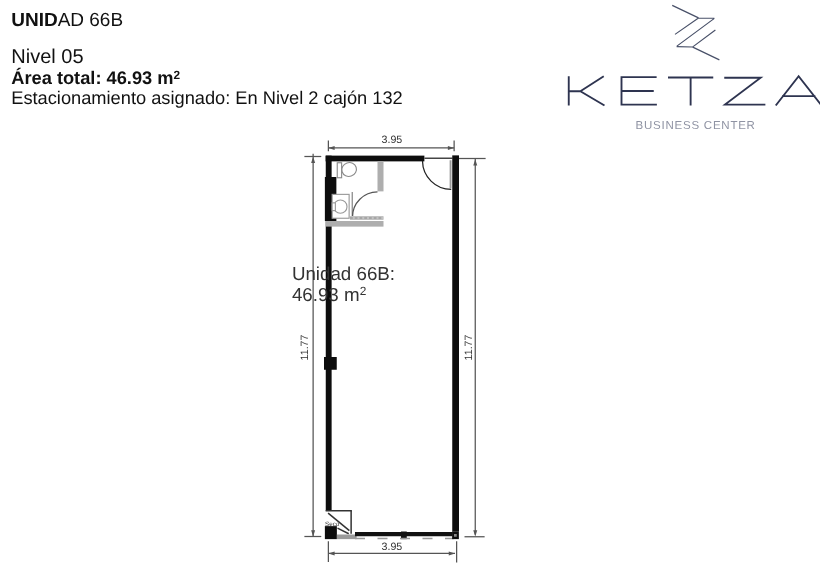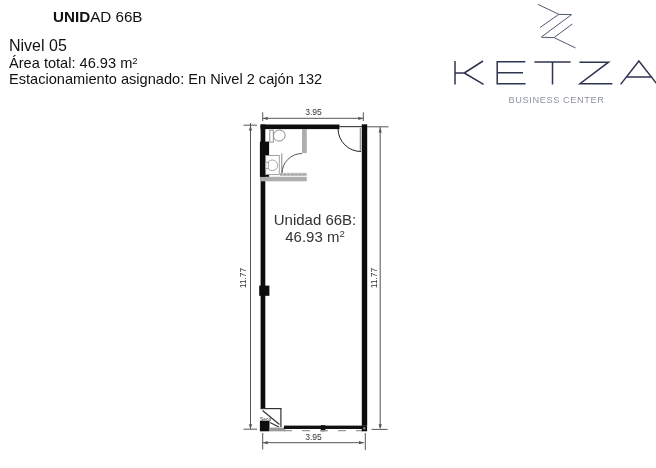--- a/index.html
+++ b/index.html
@@ -2,25 +2,25 @@
 <html><head>
 <meta charset="utf-8">
 <style>
   html,body{margin:0;padding:0;width:656px;height:468px;background:#ffffff;overflow:hidden;
     font-family:"Liberation Sans",sans-serif;}
   .abs{position:absolute;}
 </style>
 </head>
 <body>
 
-<div class="abs" style="left:9px;top:8.9px;font-size:15.2px;line-height:16px;color:#111;margin-left:44px;"><b>UNID</b>AD 66B</div>
+<div class="abs" style="left:9px;top:8.9px;font-size:15.2px;line-height:16px;color:#111;"><b>UNID</b>AD 66B</div>
 
 <div class="abs" style="left:9px;top:37.8px;font-size:16px;line-height:16px;color:#111;">Nivel 05</div>
 
-<div class="abs" style="left:9px;top:54.8px;font-size:14.6px;line-height:16px;color:#111;">Área total: 46.93 m<sup style="font-size:9.5px;line-height:0;position:relative;top:-4.2px;vertical-align:baseline;">2</sup></div>
+<div class="abs" style="left:9px;top:54.8px;font-size:14.6px;line-height:16px;color:#111;font-weight:bold;">Área total: 46.93 m<sup style="font-size:9.5px;line-height:0;position:relative;top:-4.2px;vertical-align:baseline;">2</sup></div>
 
 <div class="abs" style="left:9px;top:70.8px;font-size:14.6px;line-height:16px;color:#111;text-align:right;">Estacionamiento asignado: En Nivel 2 cajón 132</div>
 
 <svg class="abs" style="left:0;top:0;" width="656" height="468" viewBox="0 0 656 468">
 
   <g stroke="#485068" stroke-width="0.95" fill="none">
     <path d="M537.8,4.3 L558.8,14.3 M558.8,14.4 L571.5,14.6 M558.8,14.4 L540,27.5 M571.5,14.7 L541.5,36.9 M572.3,24 L554.2,37.5 M541.3,37.3 L554.2,37.6 M554.2,37.7 L575.5,47.9"></path>
   </g>
 
   <g stroke="#2e3450" stroke-width="1.5" fill="none">
@@ -136,13 +136,13 @@
     <line x1="284" y1="430.7" x2="363" y2="430.7" stroke="#999" stroke-width="1.2" stroke-dasharray="8,10"></line>
   </g>
 
   <g>
     <rect x="361.7" y="425.2" width="5.4" height="6.1" fill="#0d0d0d"></rect>
     <rect x="363.2" y="427.2" width="2.2" height="2.2" fill="#888"></rect>
   </g>
 
 </svg>
 
-<div class="abs" style="left:233.5px;top:212.2px;width:163px;text-align:center;font-size:15px;line-height:16.4px;color:#333;">Unidad 66B:<br>46.93 m<sup style="font-size:9.5px;line-height:0;position:relative;top:-4.4px;vertical-align:baseline;">2</sup></div>
+<div class="abs" style="left:233.5px;top:212.2px;width:163px;font-size:15px;line-height:16.4px;color:#333;">Unidad 66B:<br>46.93 m<sup style="font-size:9.5px;line-height:0;position:relative;top:-4.4px;vertical-align:baseline;">2</sup></div>
 
 </body></html>

